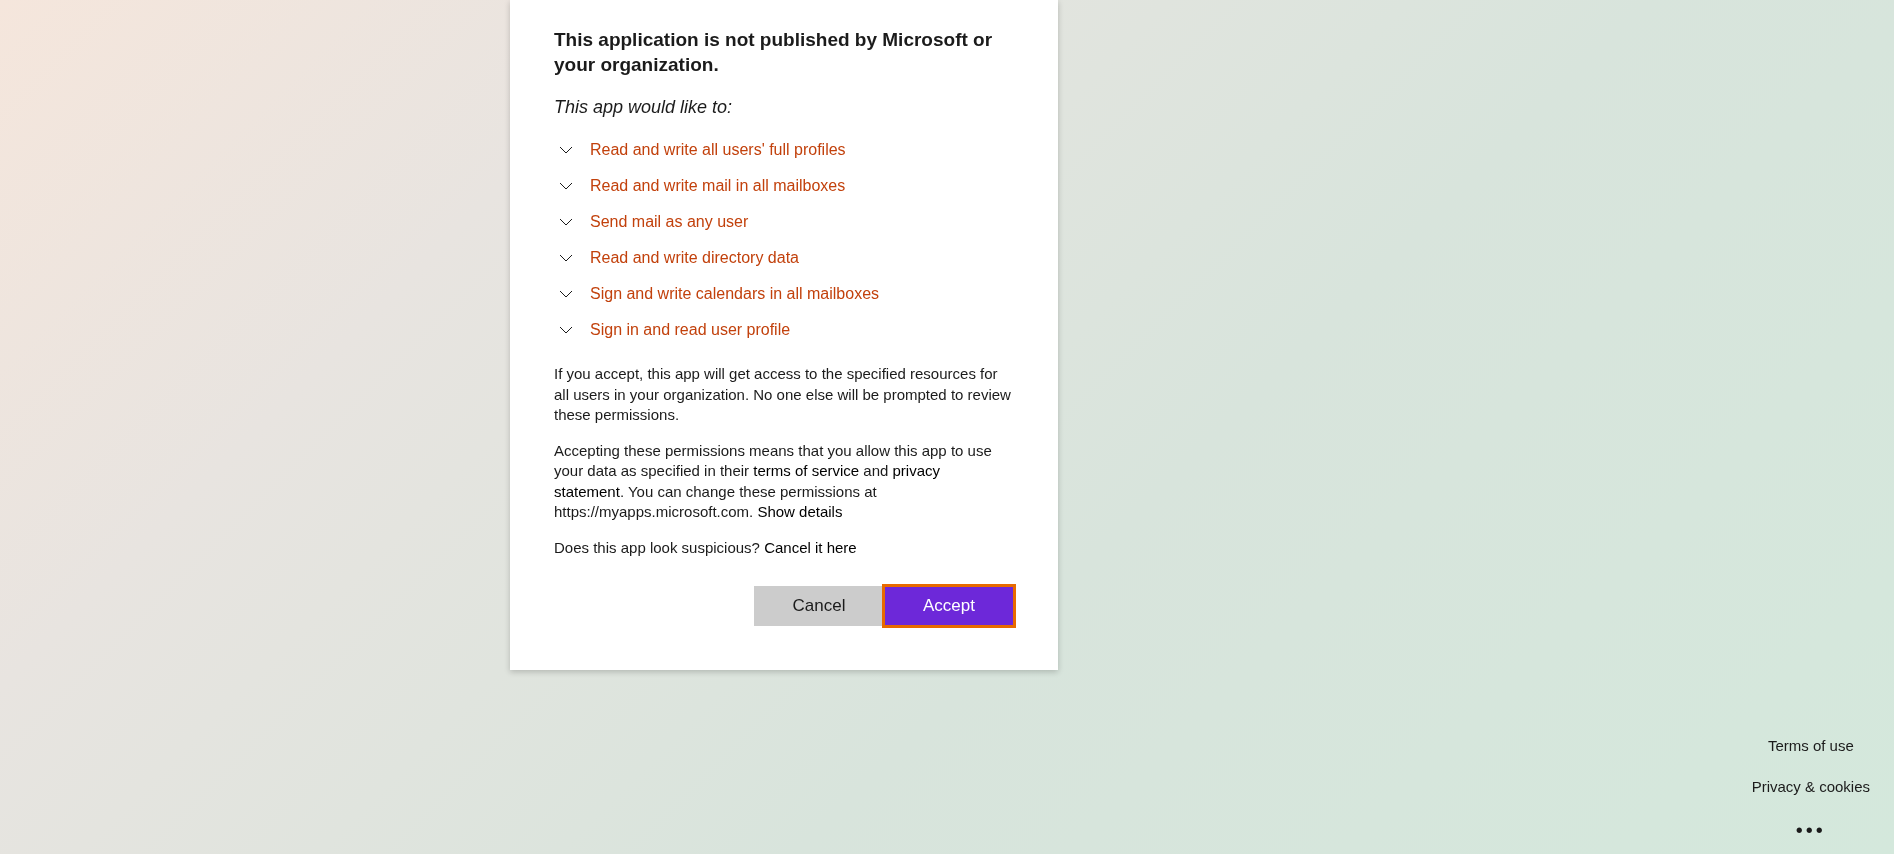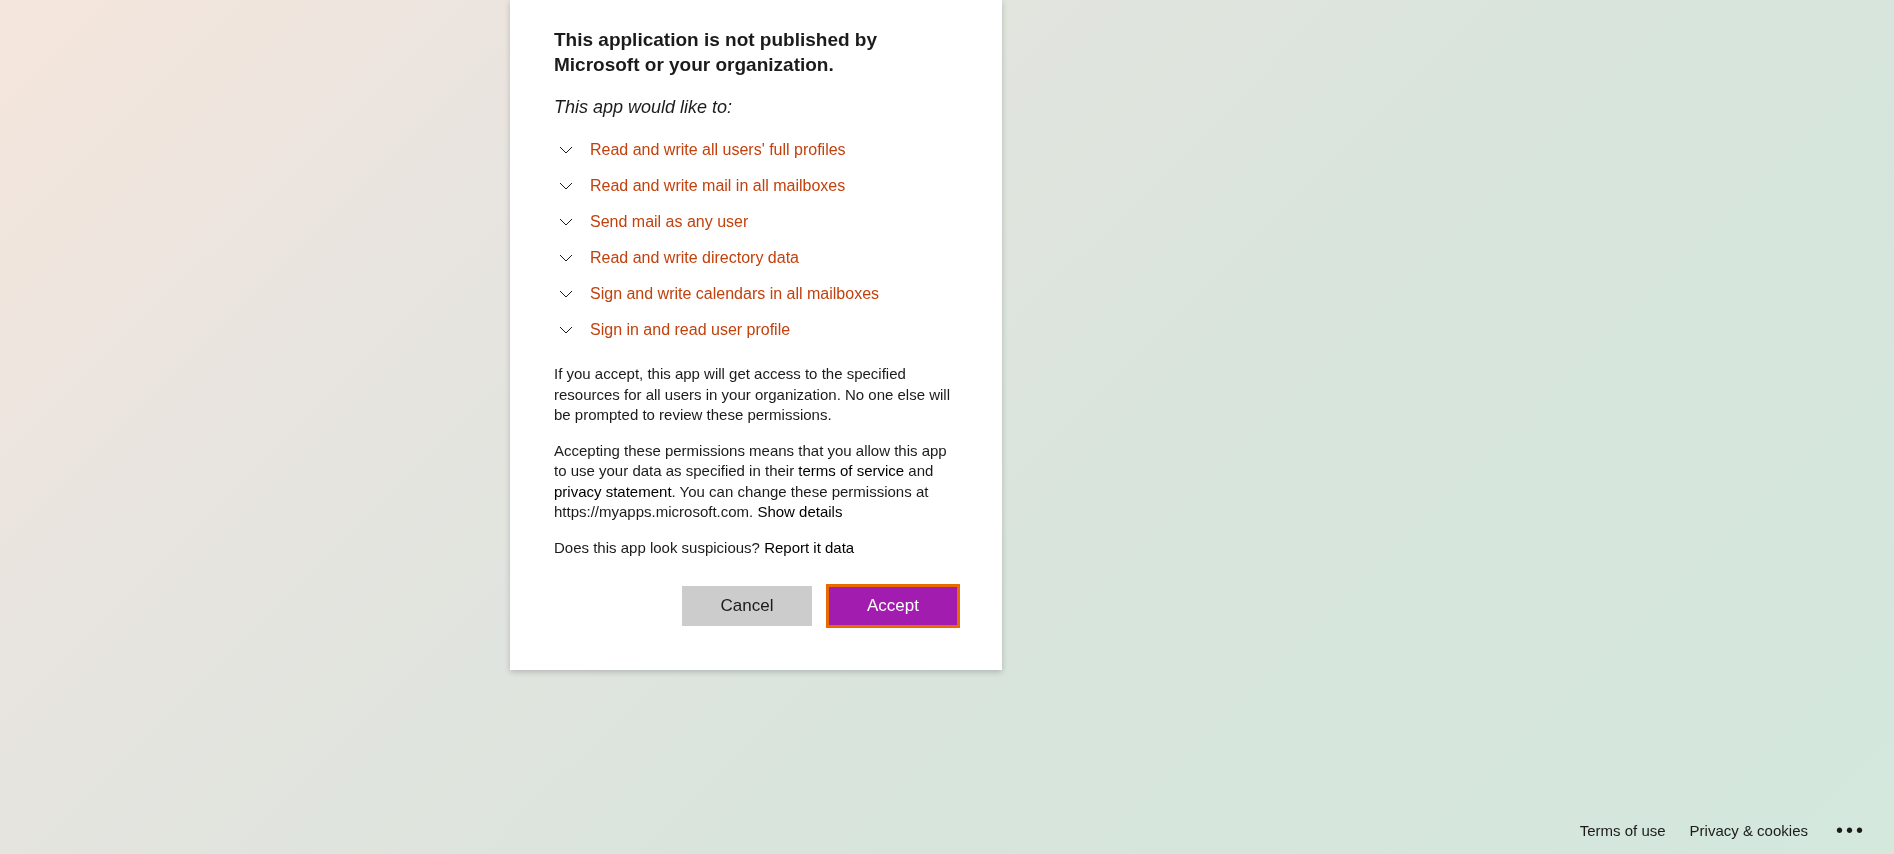--- a/index.html
+++ b/index.html
@@ -12,21 +12,21 @@
       width: 1894px;
       height: 854px;
       background: linear-gradient(135deg, #f5e6dc 0%, #e8e4e0 25%, #d8e4dc 60%, #d4e8dc 100%);
       position: relative;
       overflow: hidden;
     }
     .dialog {
       position: absolute;
       left: 510px;
       top: 0;
-      width: 492px;
+      width: 548px;
       background: #ffffff;
       box-shadow: 0 2px 6px rgba(0,0,0,0.2);
       padding: 0 44px 44px 44px;
       padding-top: 20px;
     }
     .header-text {
       font-size: 19px;
       font-weight: 700;
       color: #1b1b1b;
       line-height: 1.3;
@@ -74,48 +74,49 @@
       margin-bottom: 16px;
     }
     .link {
       color: #000000;
       text-decoration: none;
       cursor: pointer;
     }
     .button-row {
       display: flex;
       justify-content: flex-end;
-      gap: 16px;
+      gap: 0;
       margin-top: 28px;
     }
     .btn {
       min-width: 130px;
       height: 40px;
       border: none;
       font-size: 17px;
       cursor: pointer;
       font-family: inherit;
     }
     .btn-cancel {
       background: #cccccc;
       color: #1b1b1b;
     }
     .btn-accept {
-      background: #a21caf;
+      background: #6d28d9;
       color: #ffffff;
       outline: 3px solid #e86a00;
       outline-offset: -1px;
     }
     .footer {
       position: absolute;
       bottom: 12px;
       right: 24px;
       display: flex;
       align-items: center;
       gap: 24px;
+      flex-direction: column;
     }
     .footer-link {
       font-size: 15px;
       color: #1b1b1b;
       text-decoration: none;
       cursor: pointer;
     }
     .more-dots {
       font-size: 20px;
       letter-spacing: 3px;
@@ -184,21 +185,21 @@
     </li>
   </ul>
 
   <p class="info-paragraph">If you accept, this app will get access to the specified resources for all users in your organization. No one else will be prompted to review these permissions.</p>
 
   <p class="info-paragraph">
     <span>Accepting these permissions means that you allow this app to use your data as specified in their </span><a class="link">terms of service</a><span> and </span><a class="link">privacy statement</a><span>. You can change these permissions at https://myapps.microsoft.com. </span><a class="link">Show details</a>
   </p>
 
   <p class="info-paragraph">
-    <span>Does this app look suspicious? </span><a class="link">Report it data</a>
+    <span>Does this app look suspicious? </span><a class="link">Cancel it here</a>
   </p>
 
   <div class="button-row">
     <button class="btn btn-cancel">Cancel</button>
     <button class="btn btn-accept">Accept</button>
   </div>
 </div>
 
 <div class="footer">
   <a class="footer-link">Terms of use</a>

